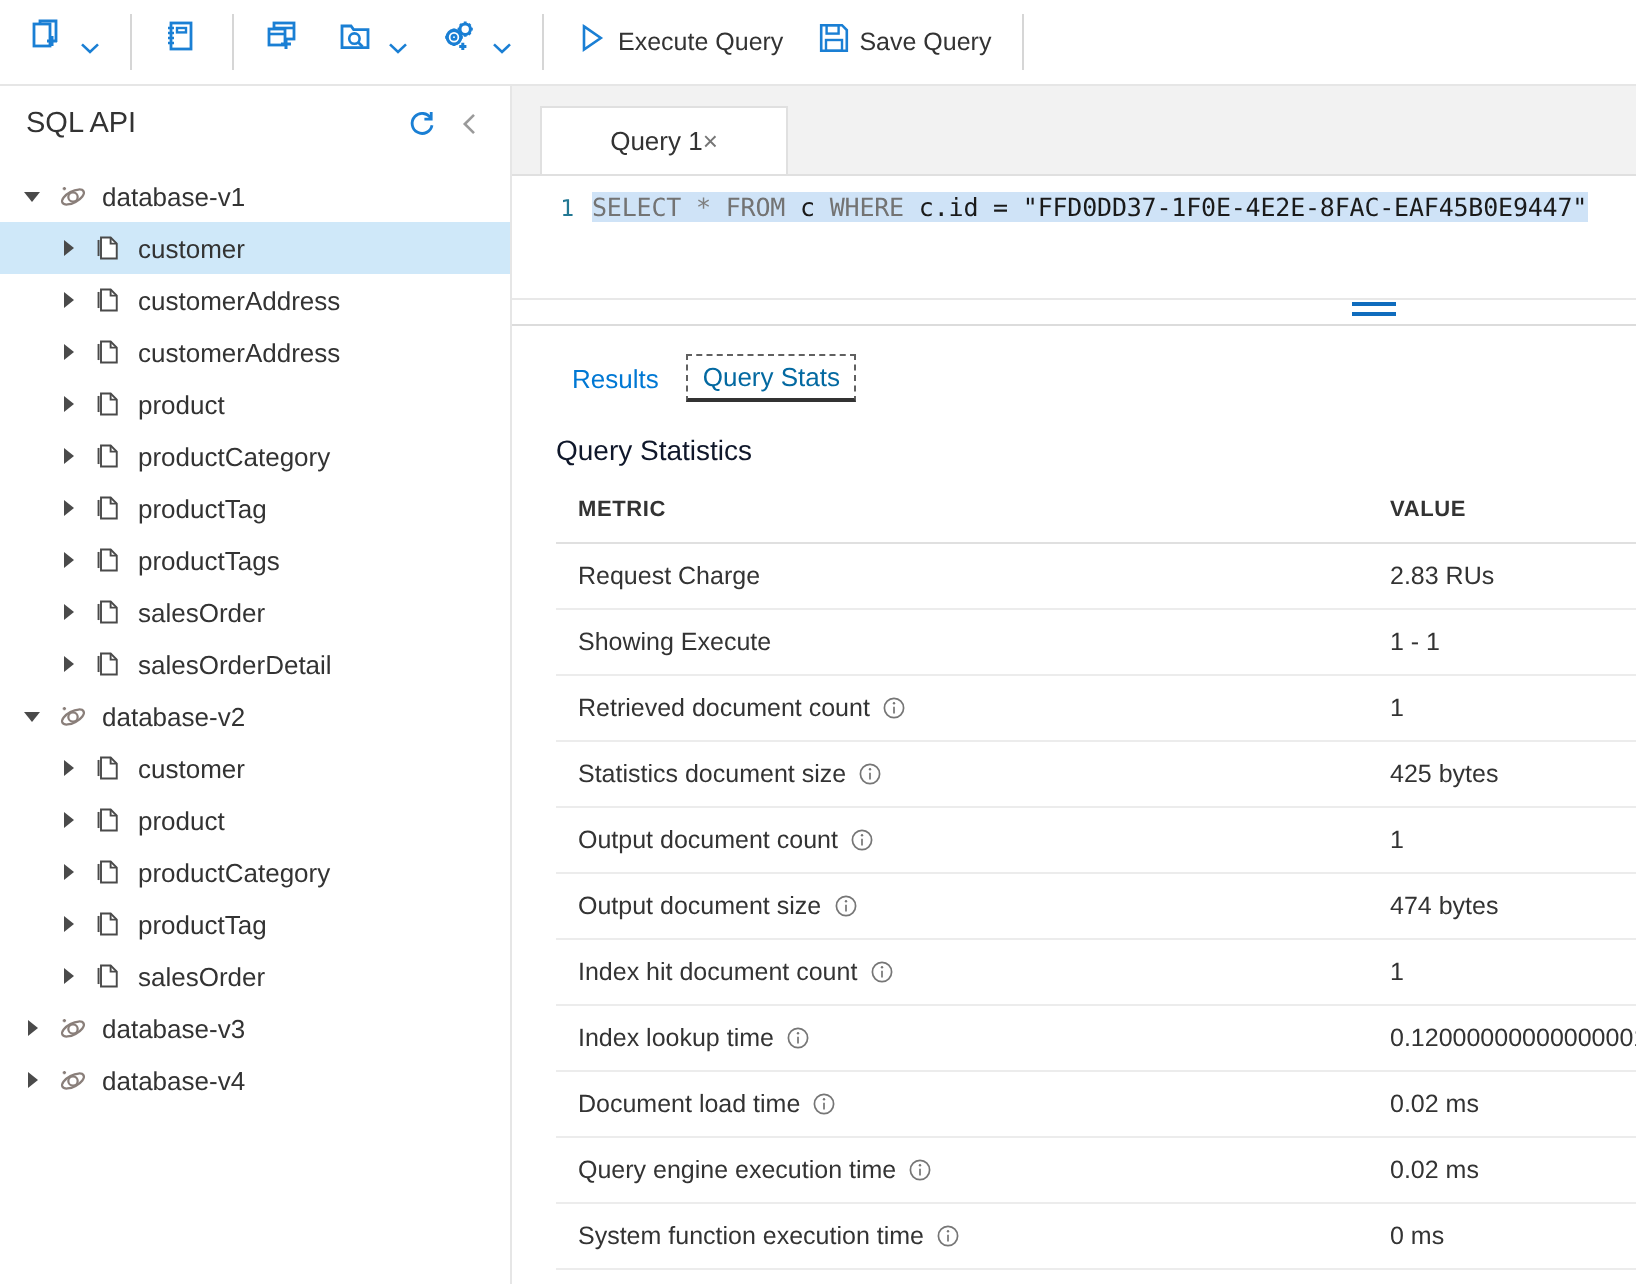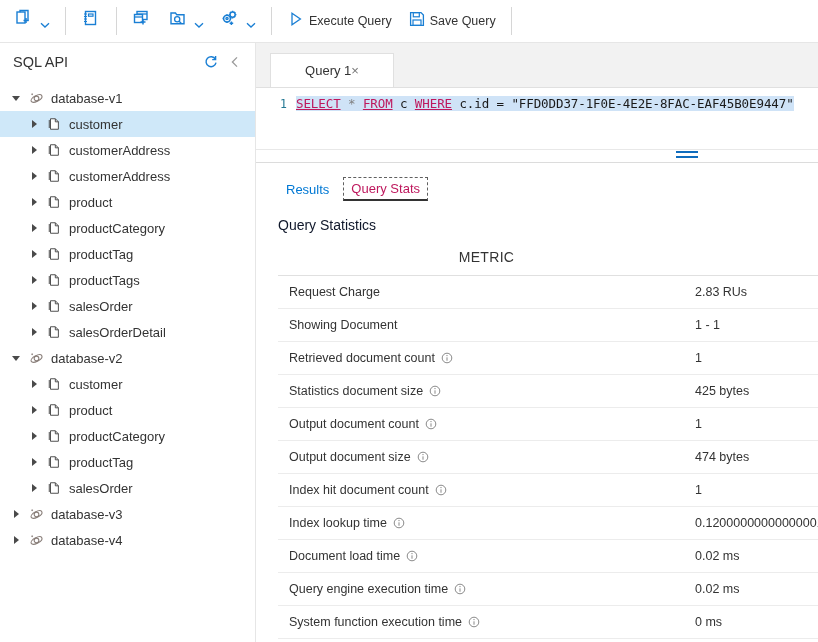--- a/index.html
+++ b/index.html
@@ -179,21 +179,21 @@
     padding-right: 9px;
     color: #237893;
     font-size: 11.5px;
     padding-top: 1px;
   }
   .code-txt {
     background: #cfe3f7;
     white-space: pre;
     letter-spacing: -0.1px;
   }
-  .kw { color: #be185d; text-decoration: underline; }
+  .kw { color: #737373; }
   .op { color: #808080; }
   .plain { color: #1a1a1a; }
 
   
   .splitter {
     height: 13px;
     position: relative;
     border-bottom: 1px solid #dcdcdc;
     background: #ffffff;
   }
@@ -222,43 +222,43 @@
   }
   .rtab {
     font-size: 13px;
     color: #0078d4;
     padding: 3px 7px;
     cursor: pointer;
     border: 1px solid transparent;
     text-align: right;
   }
   .rtab.active {
-    color: #be185d;
+    color: #0369a1;
     border: 1px dashed #606060;
     border-bottom: 2px solid #333333;
   }
 
   
   .stats {
     padding: 14px 0 0 22px;
   }
   .stats-title {
     font-size: 14px;
     color: #0f172a;
     margin-bottom: 16px;
   }
   table.stats-table {
     width: 774px;
     border-collapse: collapse;
     table-layout: fixed;
   }
   table.stats-table th {
-    text-align: center;
-    font-size: 14px;
-    font-weight: normal;
+    text-align: left;
+    font-size: 11px;
+    font-weight: bold;
     color: #333333;
     letter-spacing: 0.3px;
     padding: 0 0 10px 11px;
     border-bottom: 1px solid #e0e0e0;
   }
   table.stats-table td {
     font-size: 12.5px;
     color: #333333;
     padding: 9px 0 9px 11px;
     border-bottom: 1px solid #ececec;
@@ -675,21 +675,21 @@
               <td>
                 <span class="metric-cell">
                   <span>Request Charge</span>
                 </span>
               </td>
               <td>2.83 RUs</td>
             </tr>
             <tr>
               <td>
                 <span class="metric-cell">
-                  <span>Showing Document</span>
+                  <span>Showing Execute</span>
                 </span>
               </td>
               <td>1 - 1</td>
             </tr>
             <tr>
               <td>
                 <span class="metric-cell">
                   <span>Retrieved document count</span>
                   <span style="display: inline-flex;">
                     <svg class="info-ico" width="12" height="12" viewBox="0 0 14 14">

